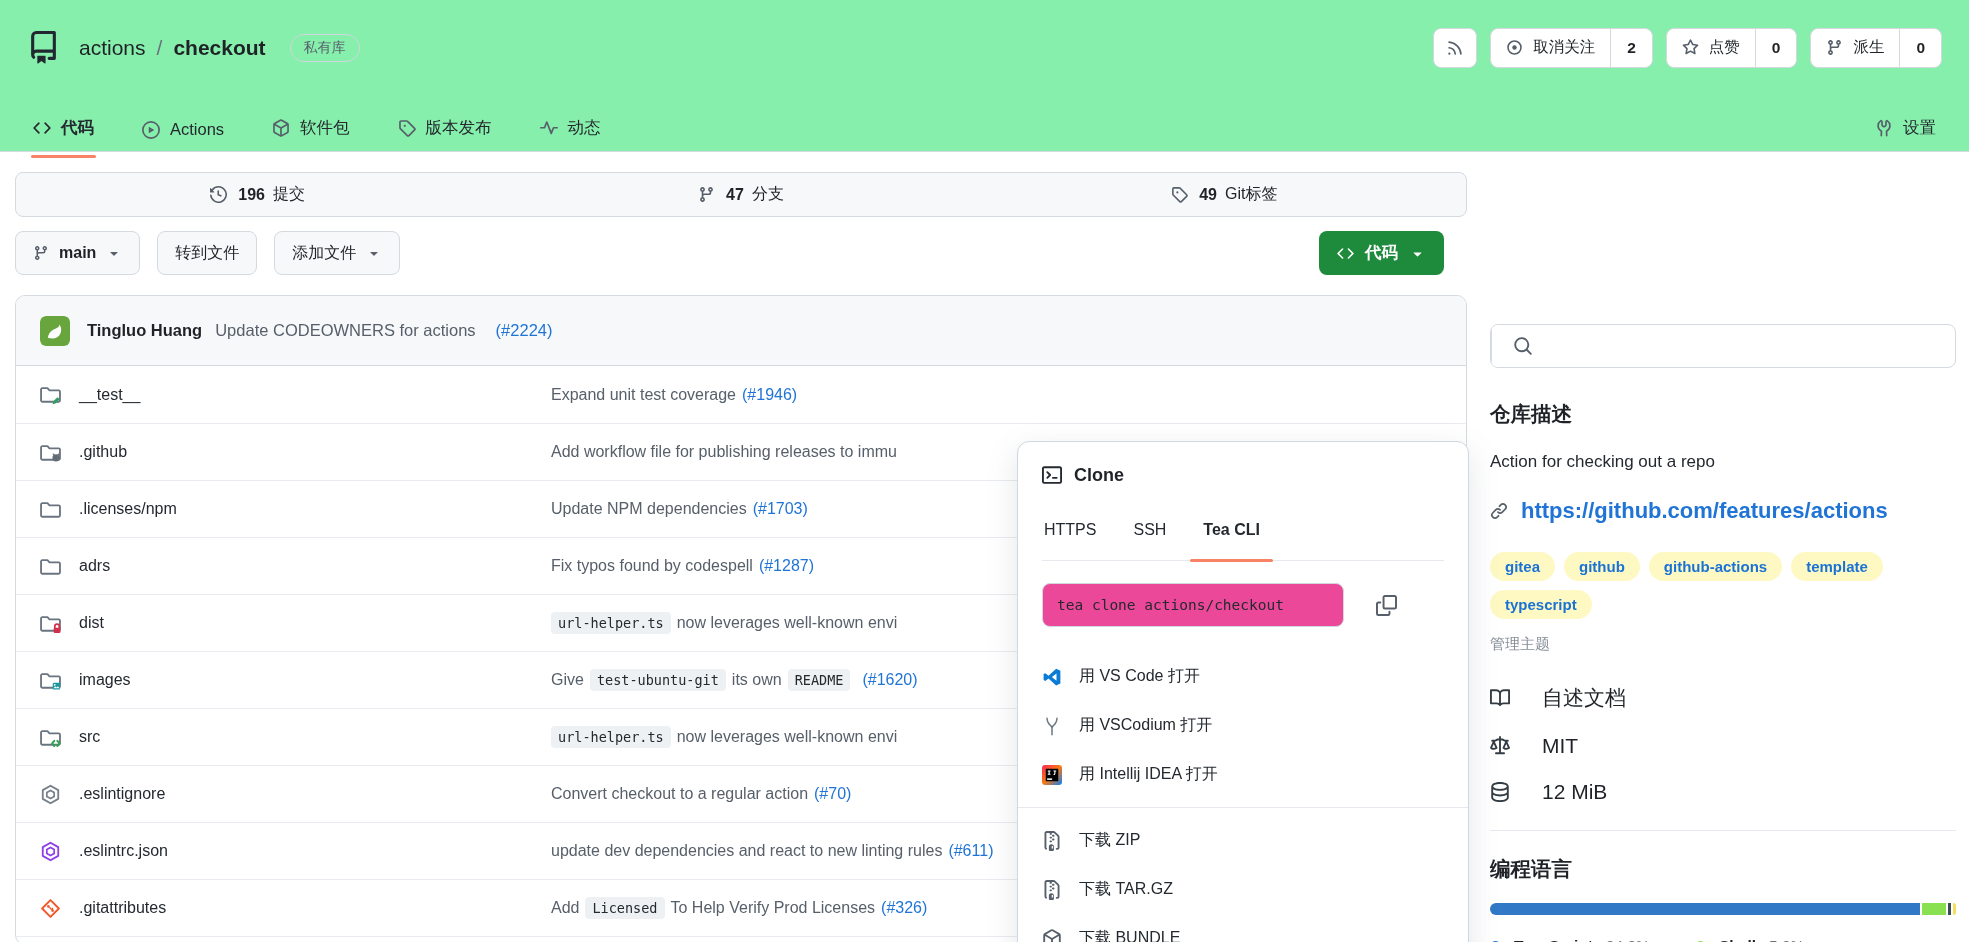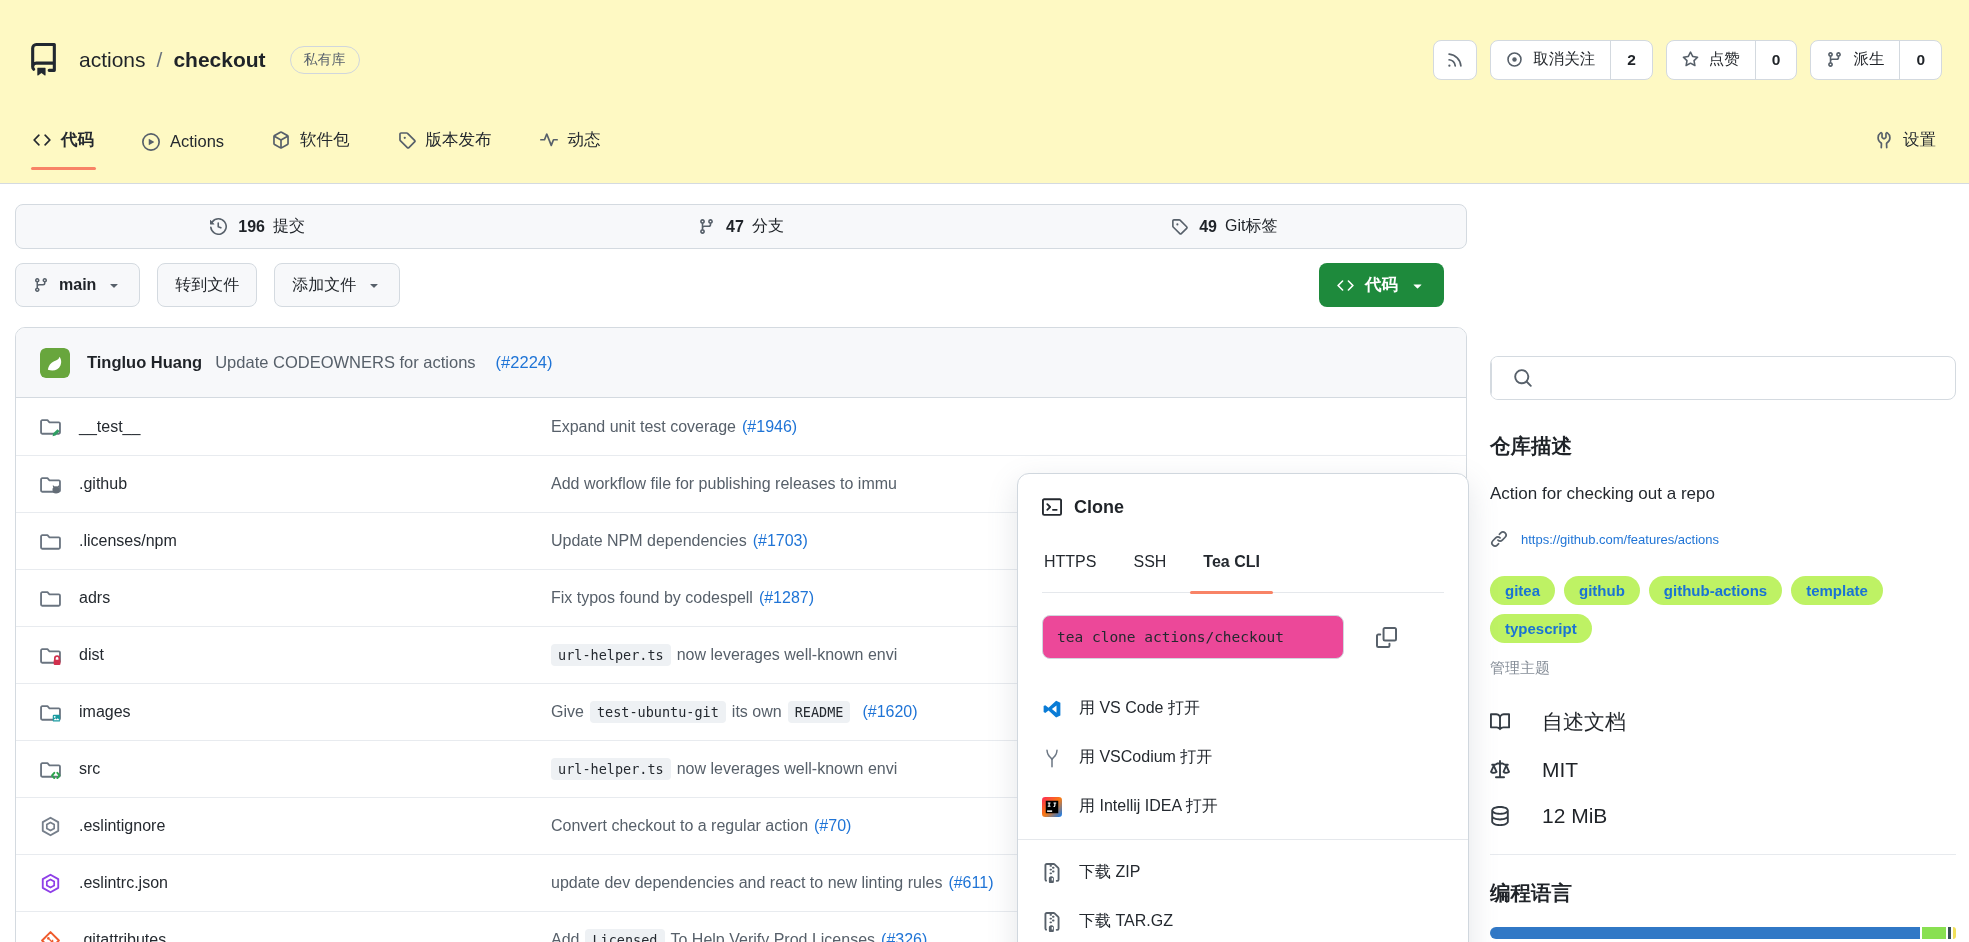--- a/index.html
+++ b/index.html
@@ -16,21 +16,21 @@
   body{
     width:1969px;height:942px;overflow:hidden;position:relative;
     font-family:"Liberation Sans","DejaVu Sans",sans-serif;
     color:var(--text);background:#fff;font-size:16px;
   }
   .icon{display:inline-flex;flex:none}
   .icon svg{width:100%;height:100%;display:block}
   a{cursor:pointer}
 
   
-  .page-head{background:#fef9c3;border-bottom:1px solid var(--border);height:184px;padding:16px 27px;position:relative}
+  .page-head{background:#86efac;border-bottom:1px solid var(--border);height:152px;padding:4px 27px;position:relative}
   .title-row{height:87px;display:flex;align-items:center}
   .repo-icon{width:33px;height:33px;color:#212830;margin-right:19px}
   .title{font-size:21px;display:flex;align-items:center;gap:11px}
   .slash{color:#6a737d}
   .repo-name{font-weight:bold}
   .badge{font-size:14px;color:#59626d;border:1px solid #d0d6dd;border-radius:999px;padding:4px 13px;margin-left:13px}
   .head-actions{margin-left:auto;display:flex;gap:13px}
   .hbtn{display:flex;align-items:stretch;background:#fff;border:1px solid #d3d9df;border-radius:8px;overflow:hidden;height:40px}
   .hbtn .seg{display:flex;align-items:center;gap:10px;padding:0 15px;font-size:15.5px}
   .hbtn .cnt{border-left:1px solid #d3d9df;padding:0 16px;display:flex;align-items:center;font-weight:bold;font-size:15.5px}
@@ -101,23 +101,23 @@
   .sidebar{position:absolute;left:1490px;top:172px;width:466px}
   .search-box{height:44px;border:1px solid var(--border);border-radius:8px;background:#fff;display:flex;overflow:hidden}
   .search-box input{flex:1;border:none;outline:none;padding:0 14px;font-size:16px;font-family:inherit;color:#24292f;background:#fff}
   .search-box input::placeholder{color:#9aa2ac}
   .search-btn{width:62px;display:flex;align-items:center;justify-content:center;border-left:1px solid var(--border);background:#fff}
   .search-btn .icon{width:20px;height:20px;color:var(--muted)}
   .sb-title{margin-top:32px;font-size:20.5px;font-weight:bold}
   .sb-desc{margin-top:24px;font-size:17px;color:#24292f}
   .sb-link{margin-top:26px;display:flex;align-items:center;gap:13px}
   .sb-link .icon{width:18px;height:18px;color:var(--muted)}
-  .sb-link a{color:var(--link);font-weight:normal;font-size:13px;text-decoration:none}
+  .sb-link a{color:var(--link);font-weight:bold;font-size:22px;text-decoration:none}
   .topics{margin-top:28px;display:flex;flex-wrap:wrap;gap:9px}
-  .topic{background:#bef264;color:#1a73d4;font-weight:600;font-size:15px;padding:6px 15px;border-radius:17px}
+  .topic{background:#fef9c3;color:#1a73d4;font-weight:600;font-size:15px;padding:6px 15px;border-radius:17px}
   .manage{margin-top:16px;font-size:15px;color:#868e98}
   .meta{margin-top:30px;display:flex;flex-direction:column;gap:22px}
   .meta-item{display:flex;align-items:center;gap:32px;font-size:21px}
   .meta-item .icon{width:20px;height:20px;color:#343c44}
   .sb-divider{margin-top:26px;border:0;border-top:1px solid #e7eaee}
   .lang-title{margin-top:24px;font-size:20.5px;font-weight:bold}
   .lang-bar{margin-top:20px;height:12px;display:flex;gap:2px}
   .lang-seg{height:12px;min-width:3px}
   .lang-seg:first-child{border-radius:6px 0 0 6px}
   .lang-seg:last-child{border-radius:0 6px 6px 0}

